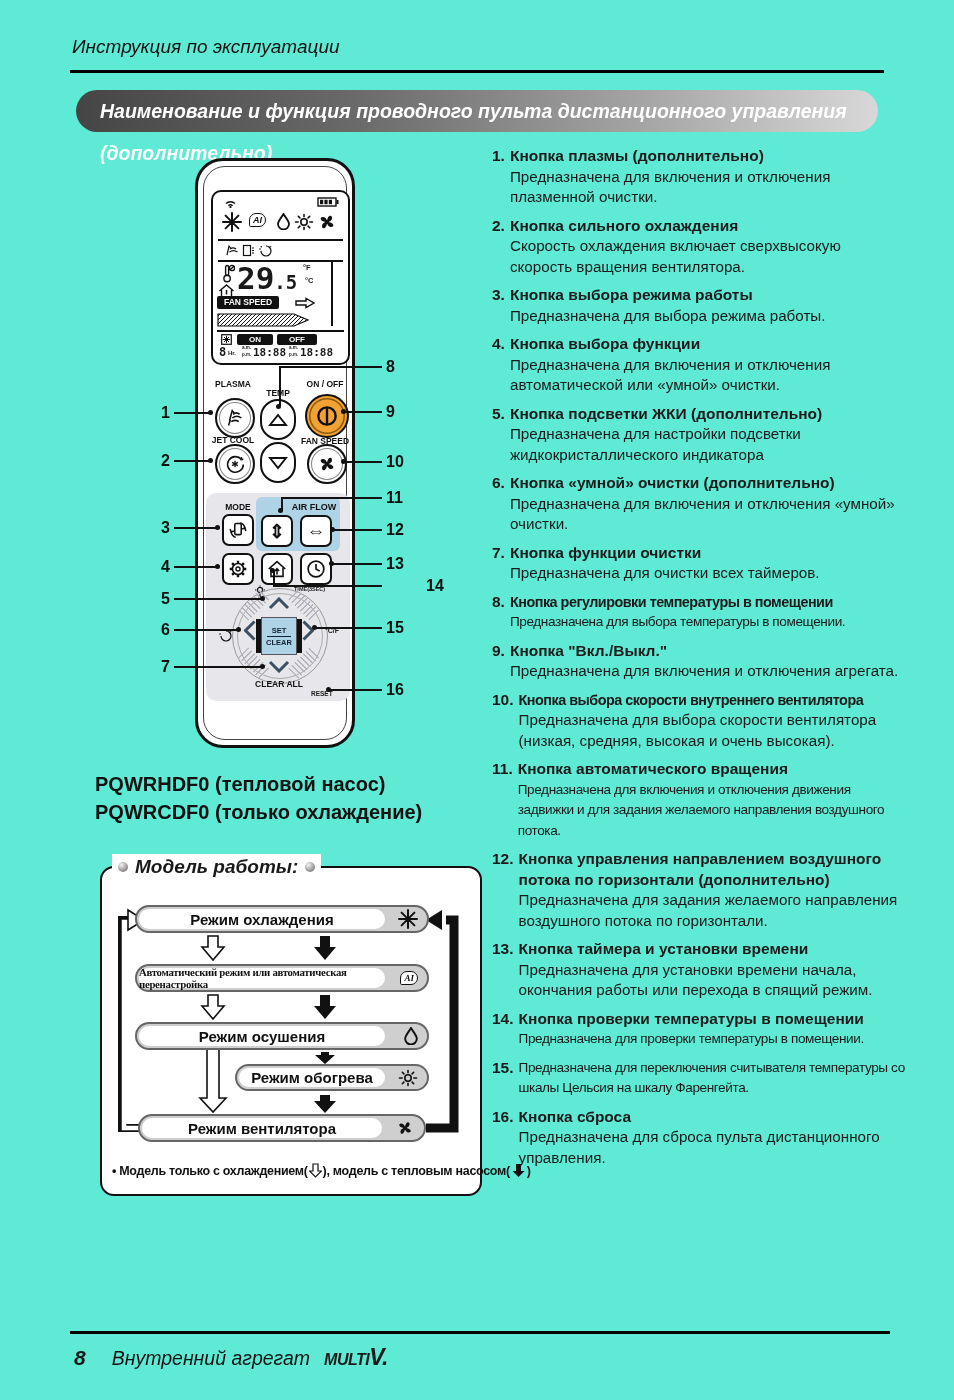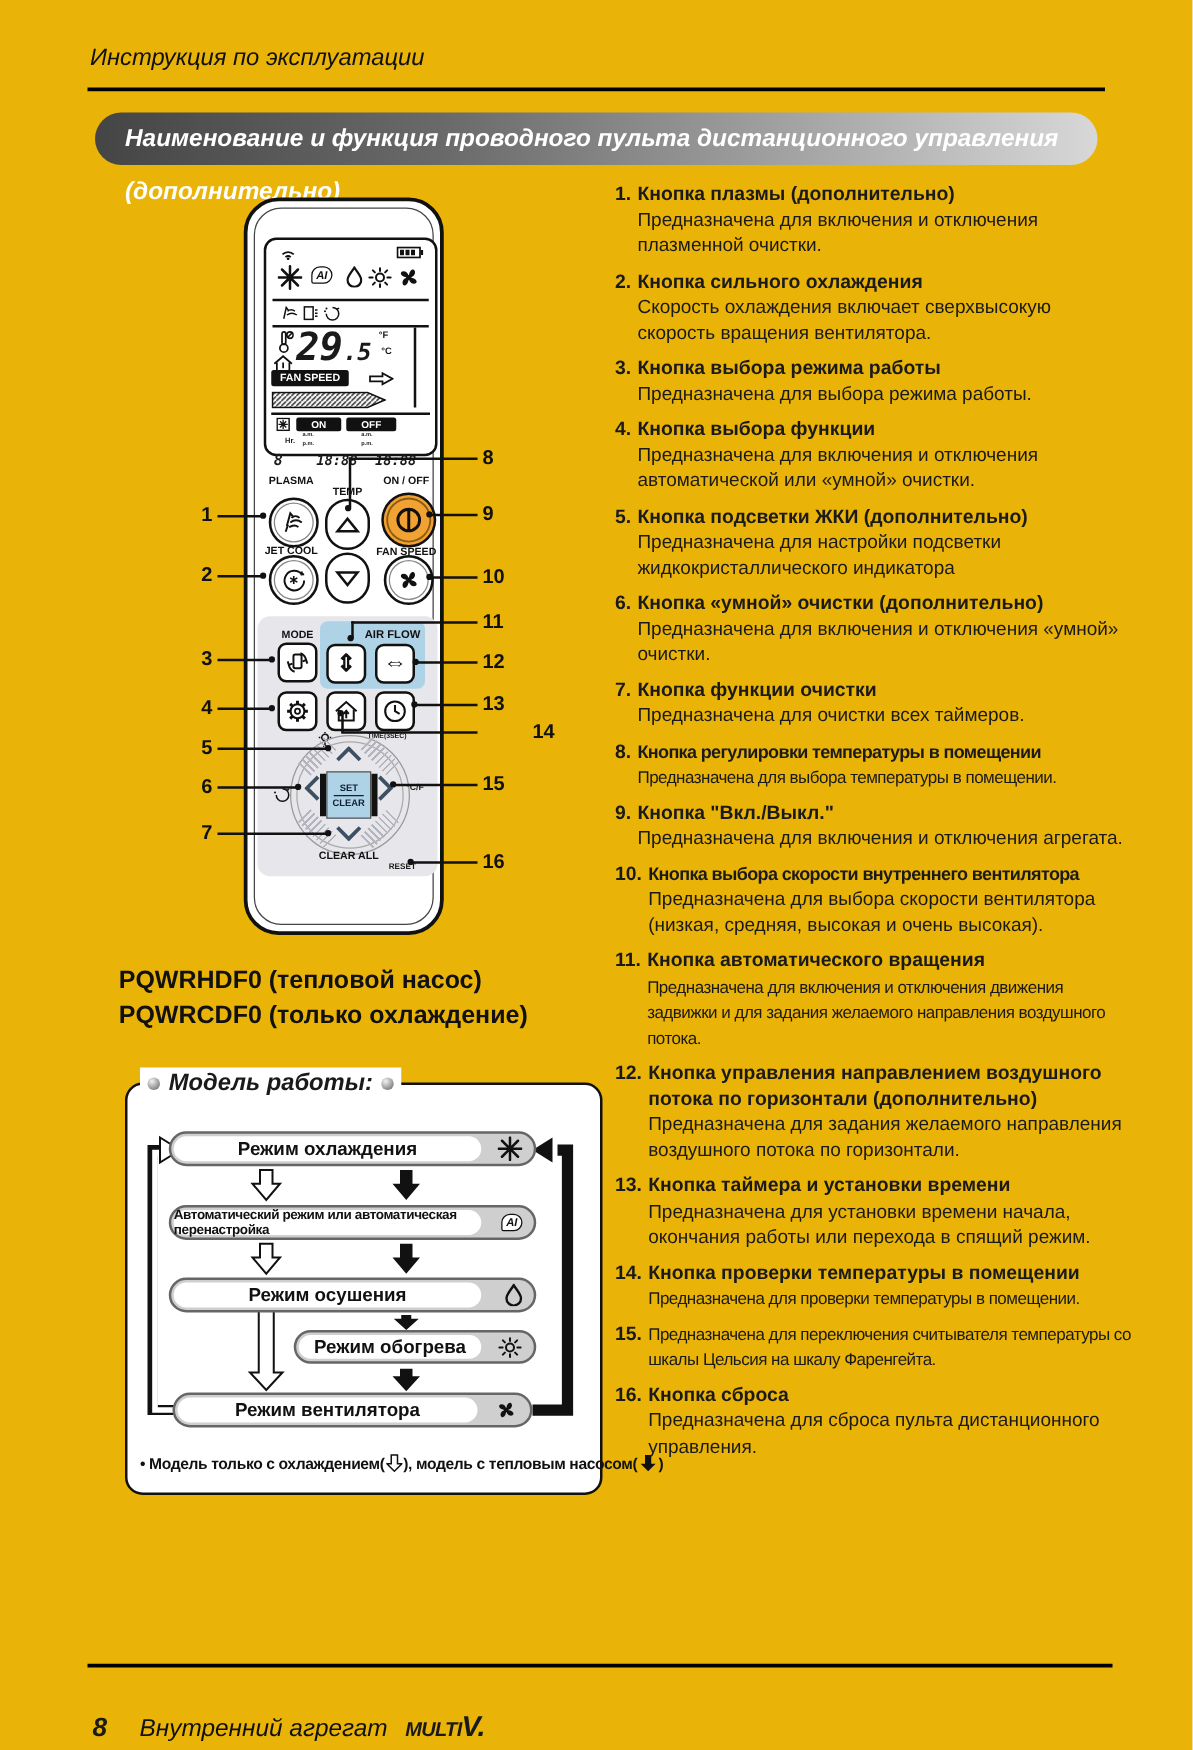--- a/index.html
+++ b/index.html
@@ -1,29 +1,29 @@
 <!DOCTYPE html>
 <html><head>
 <meta charset="utf-8">
 <style>
   html,body{margin:0;padding:0;background:#fff;}
-  .page{position:relative;width:954px;height:1400px;background:#eab308;overflow:hidden;
+  .page{position:relative;width:954px;height:1400px;background:#5eead4;overflow:hidden;
         font-family:"Liberation Sans",sans-serif;color:#1a1a1a;}
   .abs{position:absolute;}
   
   .doc-header{font-style:italic;font-size:19px;color:#111;}
   .rule{background:#000;}
   .title-pill{border-radius:22px;background:linear-gradient(90deg,#454545 0%,#6a6a6a 35%,#a7a7a7 72%,#d8d8d8 100%);
               color:#fff;font-weight:bold;font-style:italic;font-size:19.5px;line-height:42px;padding-left:24px;}
   
   .remote{border:3px solid #111;border-radius:28px;background:#fff;}
   .bezel{position:absolute;left:5px;top:5px;right:5px;bottom:5px;border:1.5px solid #444;border-radius:22px;}
   .lcd{position:absolute;border:2.5px solid #111;border-radius:10px;background:#fff;}
   .lcd-div{position:absolute;background:#111;height:1.5px;}
-  .seg{font-family:"DejaVu Sans Mono",monospace;font-weight:bold;font-style:italic;margin-top:16px;}
+  .seg{font-family:"DejaVu Sans Mono",monospace;font-weight:bold;}
   .blk-badge{background:#111;color:#fff;font-weight:bold;text-align:center;border-radius:2px;}
   .rlabel{position:absolute;font-size:8.5px;font-weight:bold;color:#111;white-space:nowrap;transform:translateX(-50%);}
   .btn-circle{position:absolute;border:2.4px solid #111;border-radius:50%;background:#fff;
               box-shadow:inset 0 0 0 2px #fff, inset 0 0 0 3px #888;
               display:flex;align-items:center;justify-content:center;}
   .btn-oval{position:absolute;border:2.2px solid #111;border-radius:18px;background:#fff;
             display:flex;align-items:center;justify-content:center;}
   .btn-sq{position:absolute;width:32px;height:32px;border:2.4px solid #111;border-radius:7px;background:#fff;
           box-sizing:border-box;display:flex;align-items:center;justify-content:center;}
   .panel2{position:absolute;background:#e7e7eb;border-radius:10px;}
@@ -558,21 +558,21 @@
     <div class="pill" style="left:33px;top:37px;width:294px;height:28px;">
       <div class="txt">Режим охлаждения</div>
       <div class="ic">
           <svg width="20" height="20" viewBox="0 0 20 20">
             <g stroke="#111" stroke-width="2" stroke-linecap="round">
               <path d="M10 1v18M1 10h18M3.6 3.6l12.8 12.8M16.4 3.6L3.6 16.4" fill="none"></path>
             </g>
           </svg>
         </div>
     </div>
-    <div class="pill small-txt" style="left:33px;top:96px;width:294px;height:28px;">
+    <div class="pill small-txt" style="left:33px;top:96px;width:294px;height:28px;font-family:Liberation Serif, serif;">
       <div class="txt">Автоматический режим или автоматическая перенастройка</div>
       <div class="ic">
           <div class="ai-bubble"><span>AI</span></div>
         </div>
     </div>
     <div class="pill" style="left:33px;top:154px;width:294px;height:28px;">
       <div class="txt">Режим осушения</div>
       <div class="ic">
           <svg width="14" height="18" viewBox="0 0 13 17">
             <path d="M6.5 1C4.5 4.5 1 8 1 11a5.5 5.5 0 0 0 11 0C12 8 8.5 4.5 6.5 1Z" fill="none" stroke="#111" stroke-width="1.8"></path>
@@ -615,16 +615,16 @@
           <path d="M8 2h10v14h7l-12 12L1 16h7z" fill="#111"></path>
         </svg>
       <span>)</span>
     </div>
   </div>
 
   <div class="abs rule" style="left:70px;top:1331px;width:820px;height:3px;"></div>
   <div class="abs" style="left:74px;top:1344px;display:flex;align-items:baseline;">
     <span class="fnum">8</span>
     <span class="footer-text" style="margin-left:26px;">Внутренний агрегат</span>
-    <span class="brand" style="margin-left:14px;margin-top:24px;"><span class="m">MULTI</span><span class="v">V.</span></span>
+    <span class="brand" style="margin-left:14px;"><span class="m">MULTI</span><span class="v">V.</span></span>
   </div>
 
 </div>
 
 </body></html>

